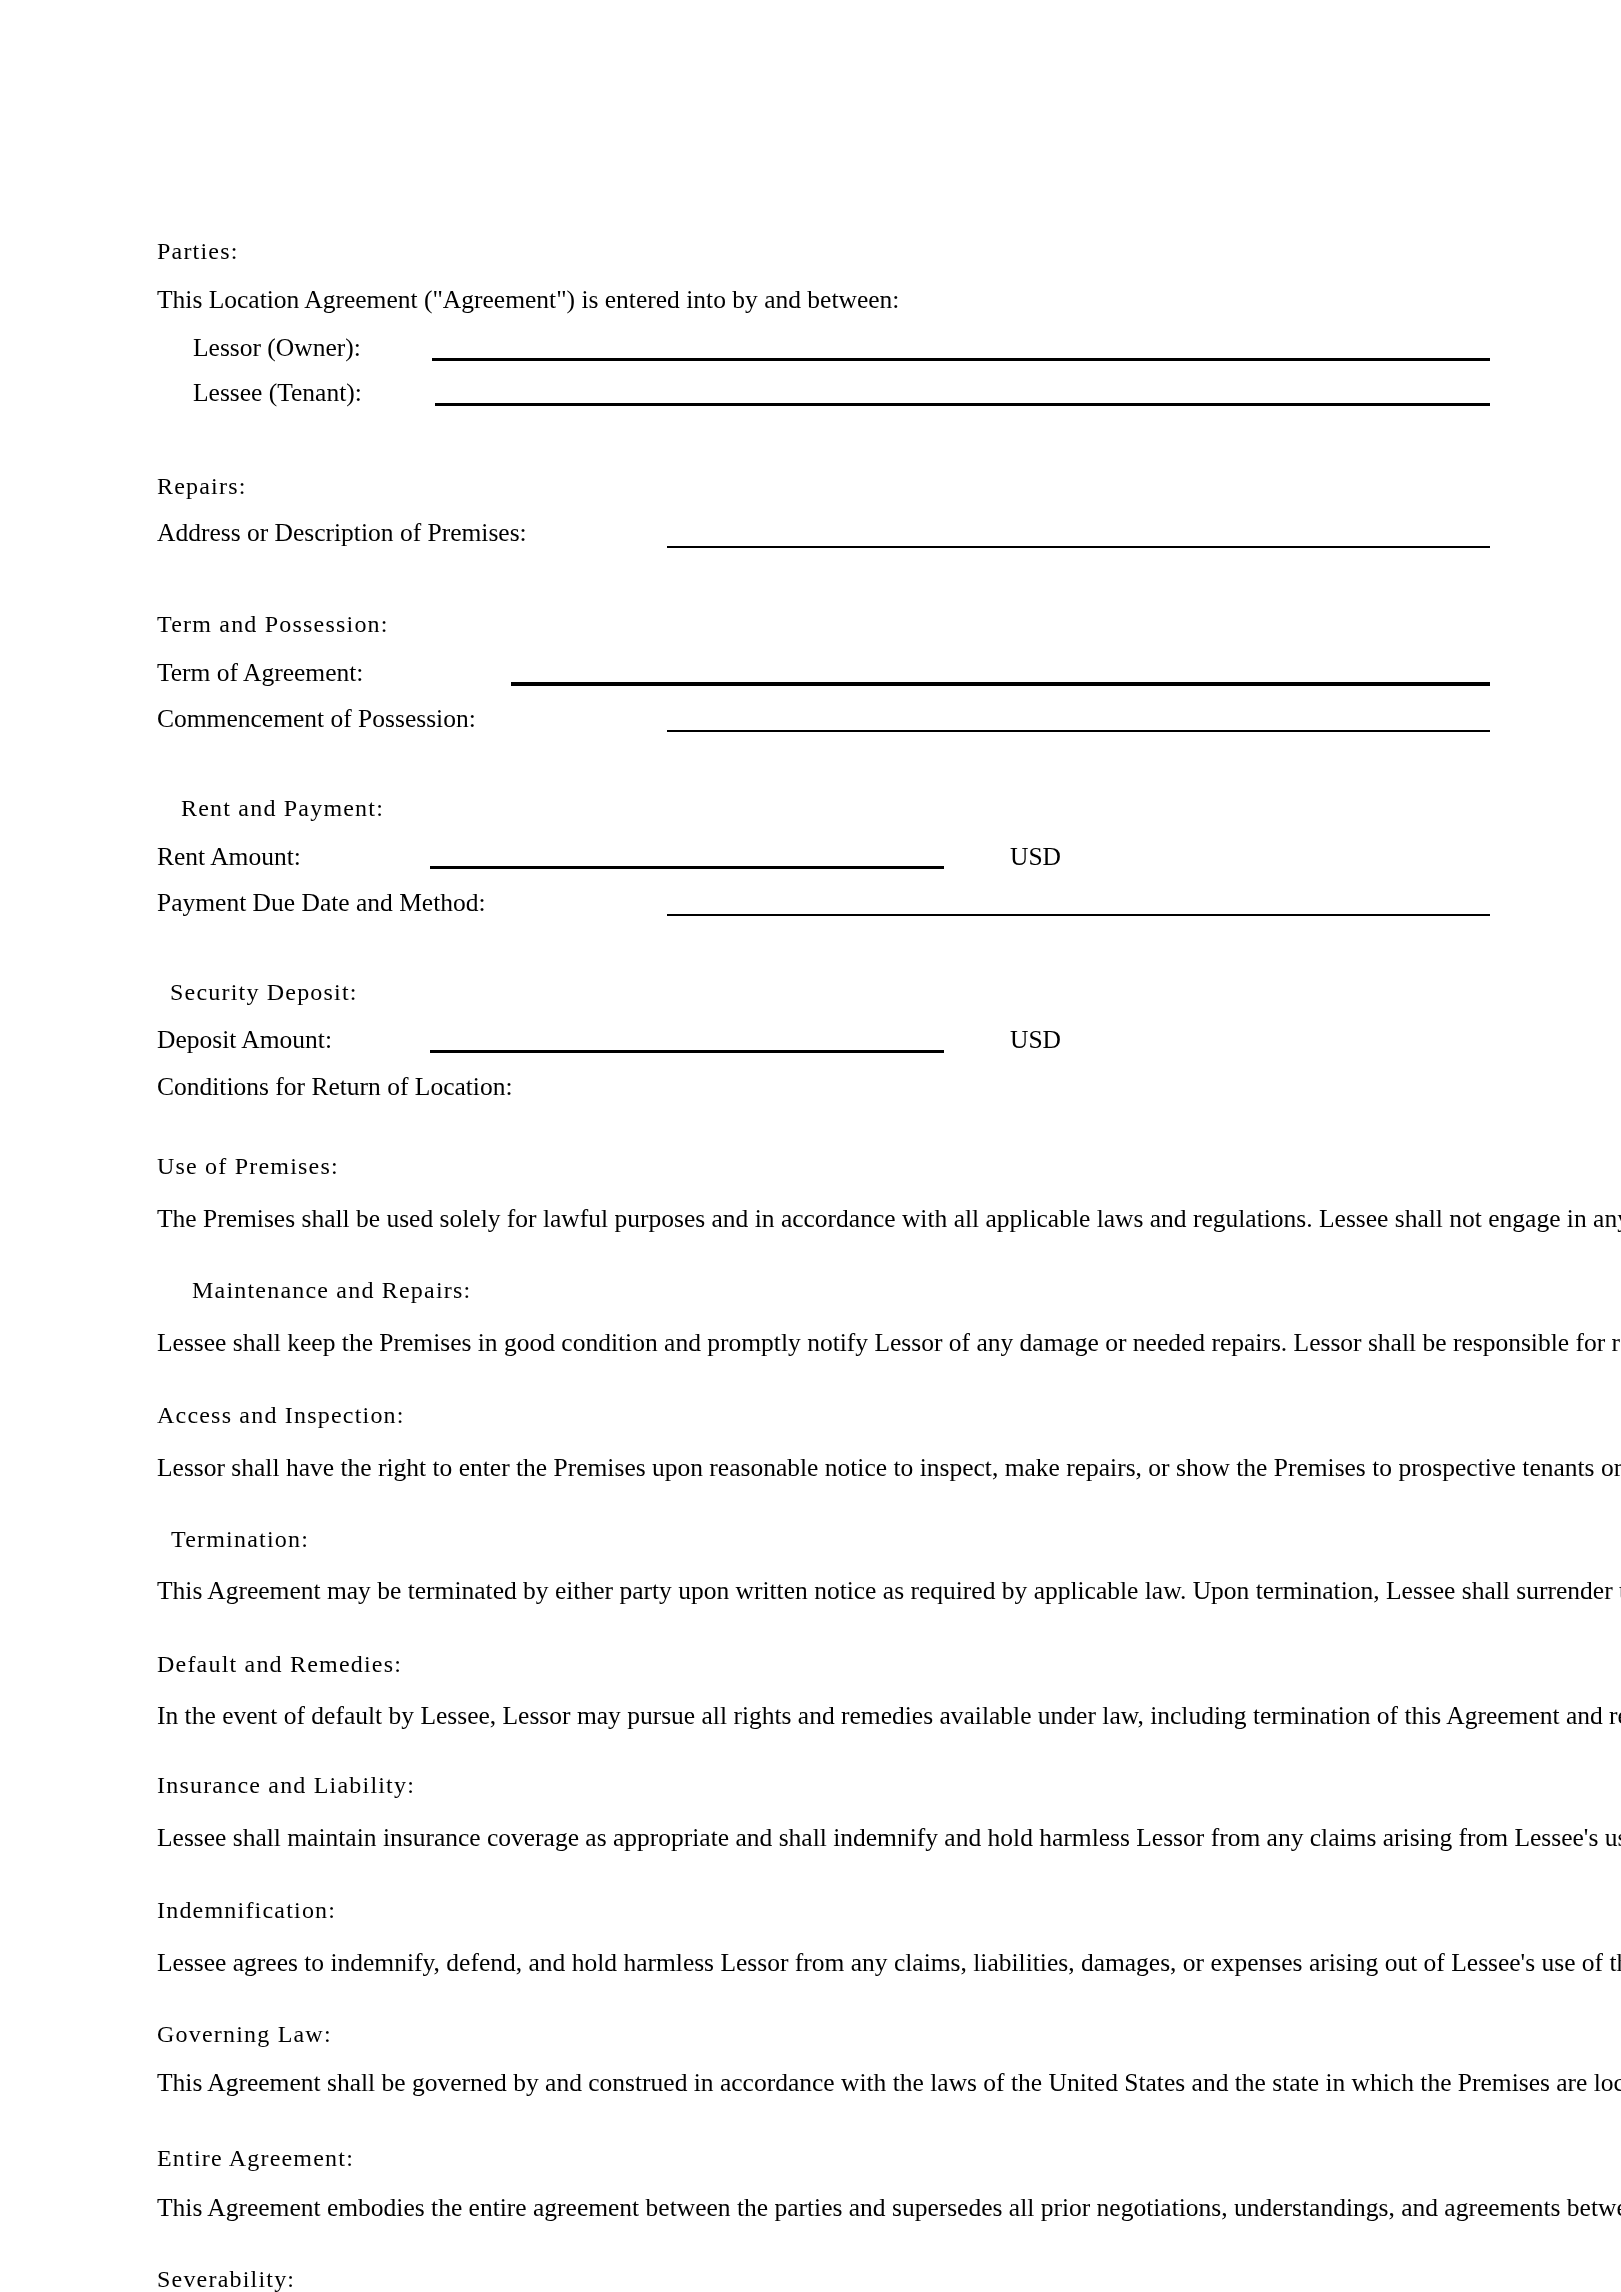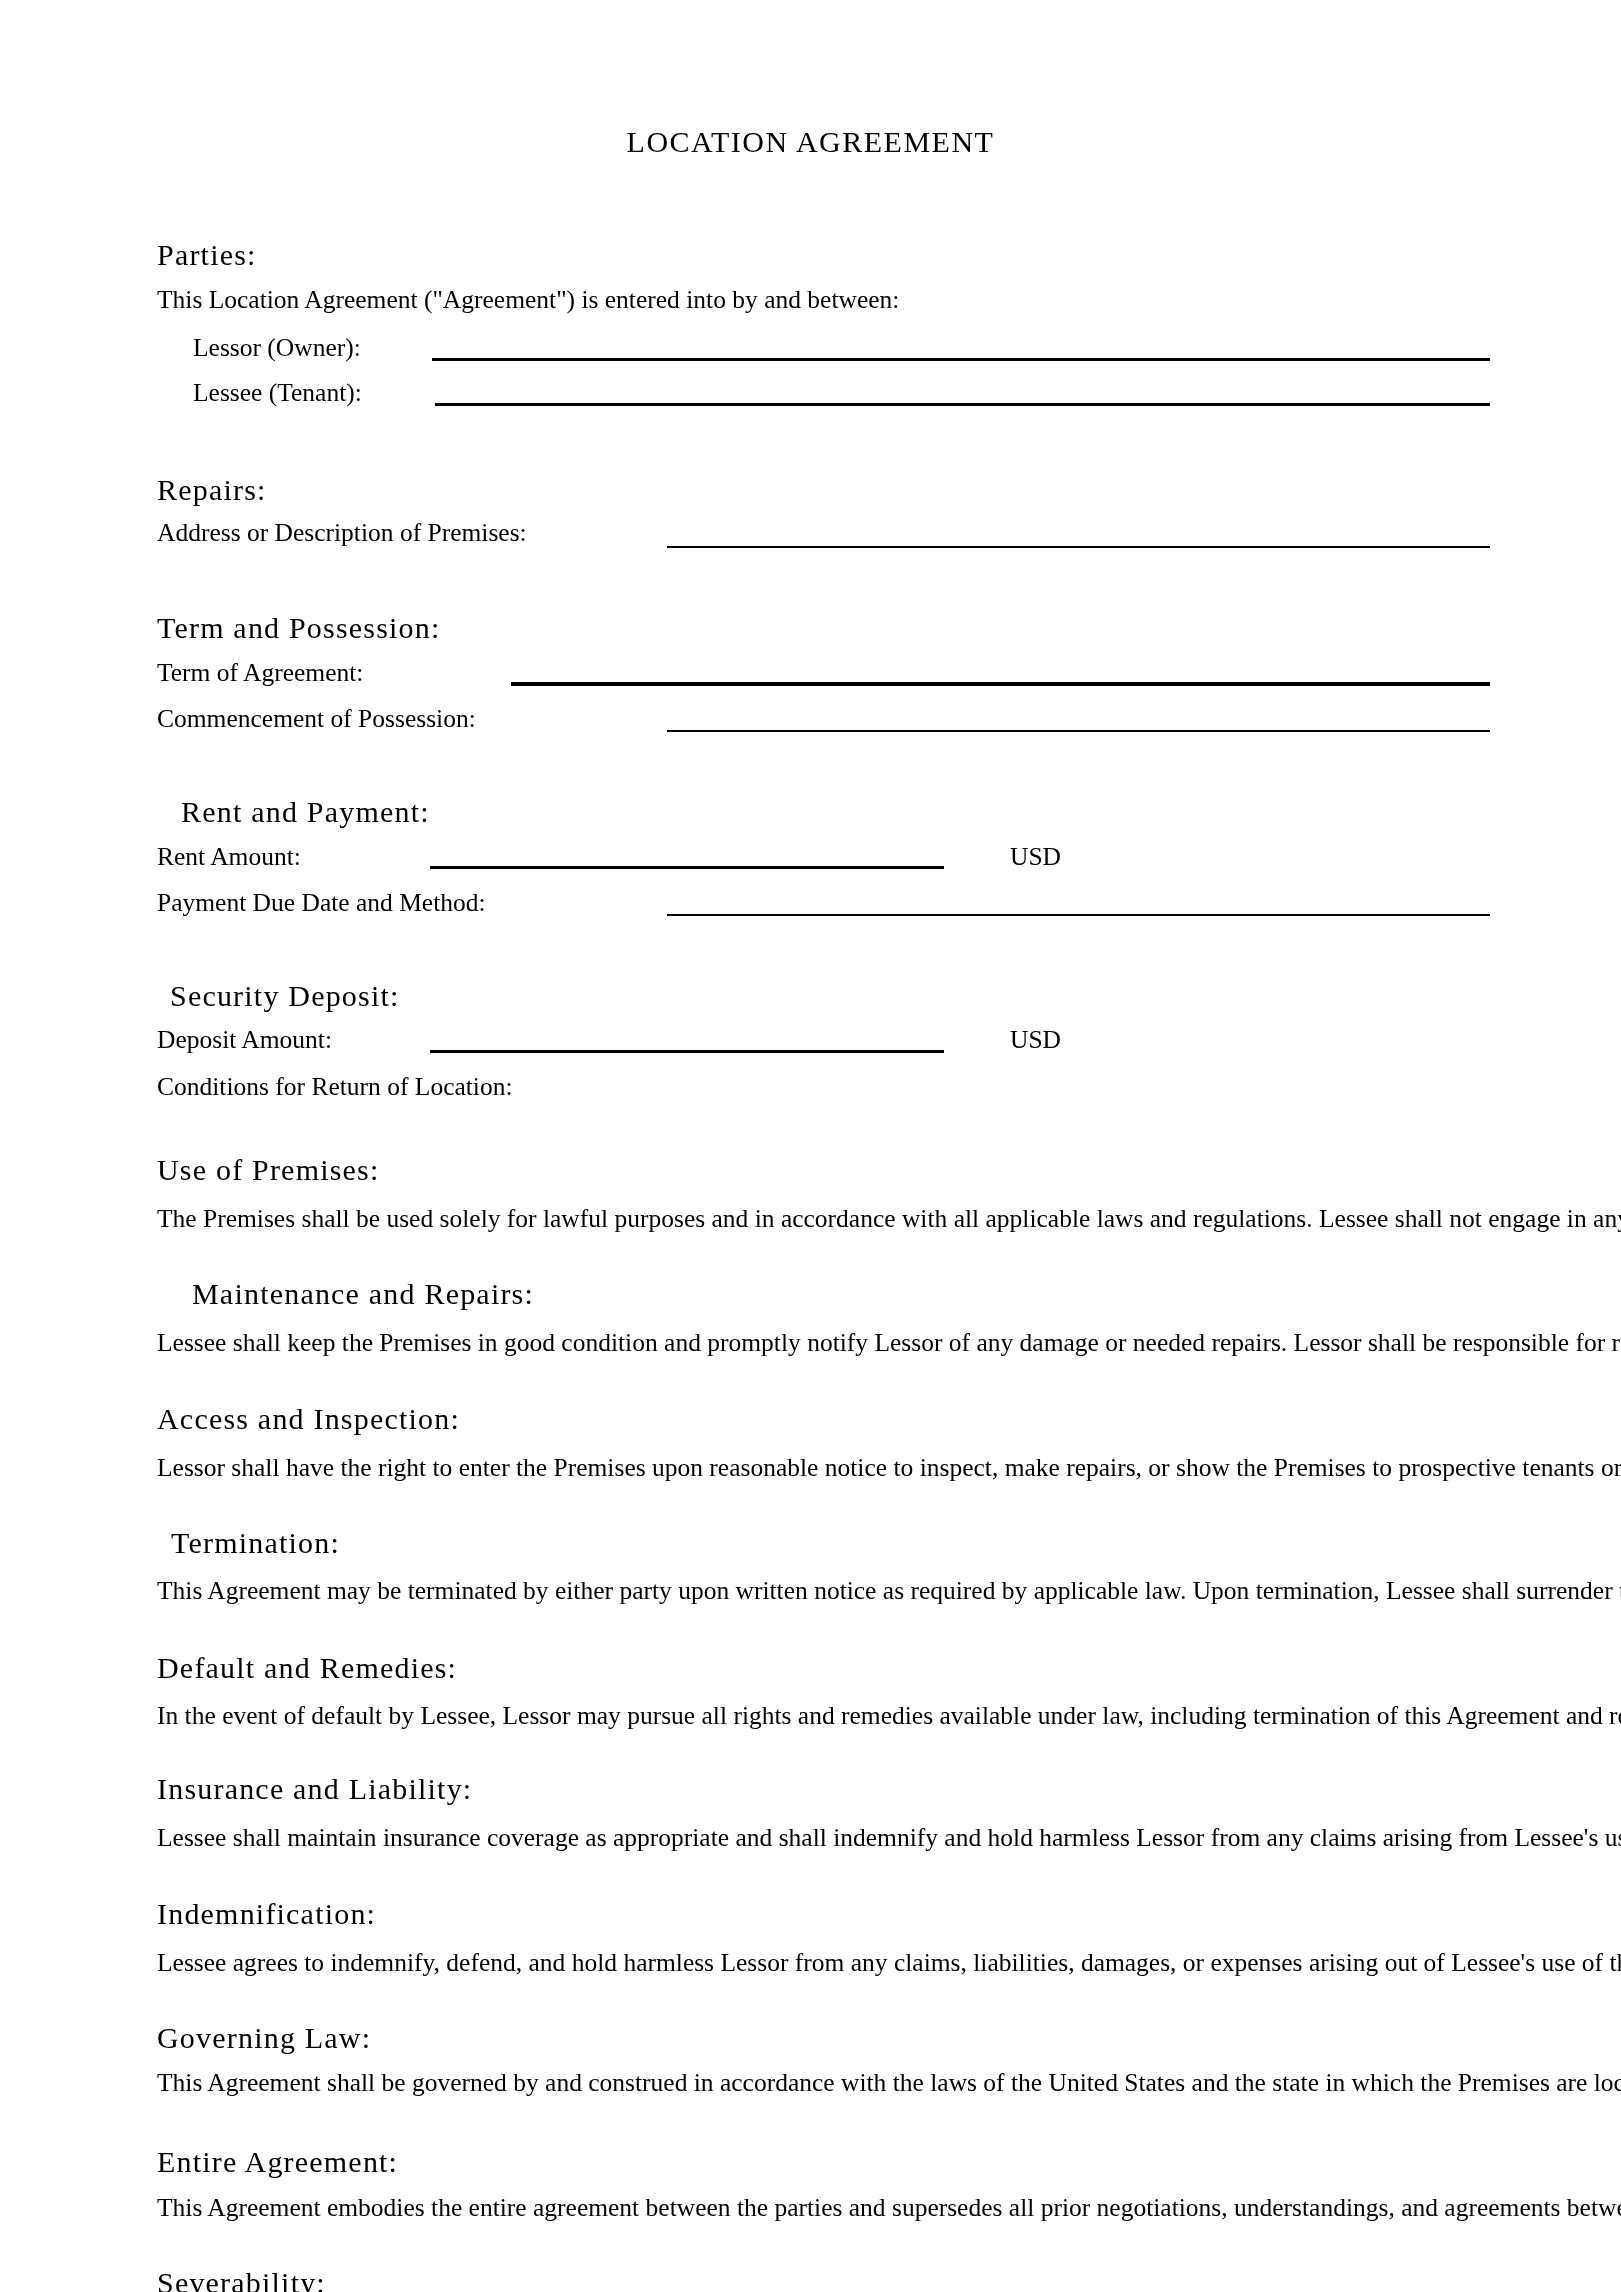--- a/index.html
+++ b/index.html
@@ -9,21 +9,21 @@
     background:#ffffff;
     overflow:hidden;
     font-family:"Liberation Serif", serif;
     color:#000;
   }
   .abs{position:absolute;white-space:nowrap;line-height:1.15;}
   .title{
     top:125px;left:0;width:1621px;text-align:center;
     font-size:30px;letter-spacing:1.5px;
   }
-  .heading{font-size:30px;letter-spacing:1.2px;}
+  .heading{font-size:24px;letter-spacing:1.2px;}
   .label,.para,.usd{font-size:25.5px;}
   .fill-line{position:absolute;background:#000;}
 
   
   .h-parties{top:238px;left:157px;}
   .intro{top:285px;left:157px;}
   .lbl-lessor{top:333px;left:193px;}
   .ln-lessor{top:358px;left:432px;width:1058px;height:2.9px;}
   .lbl-lessee{top:378px;left:193px;}
   .ln-lessee{top:403px;left:435px;width:1055px;height:2.9px;}
@@ -60,21 +60,20 @@
   .h-indem{top:1897px;left:157px;}      .p-indem{top:1948px;left:157px;}
   .h-govern{top:2021px;left:157px;}     .p-govern{top:2068px;left:157px;}
   .h-entire{top:2145px;left:157px;}     .p-entire{top:2193px;left:157px;}
   .h-sever{top:2266px;left:157px;}
 </style>
 </head>
 <body>
 
 <div class="page">
 
-  <div class="abs title">LOCATION AGREEMENT</div>
 
   <div class="abs heading h-parties">Parties:</div>
   <div class="abs para intro">This Location Agreement ("Agreement") is entered into by and between:</div>
   <div class="abs label lbl-lessor">Lessor (Owner):</div>
   <div class="fill-line ln-lessor"></div>
   <div class="abs label lbl-lessee">Lessee (Tenant):</div>
   <div class="fill-line ln-lessee"></div>
 
   <div class="abs heading h-premises">Repairs:</div>
   <div class="abs label lbl-address">Address or Description of Premises:</div>

